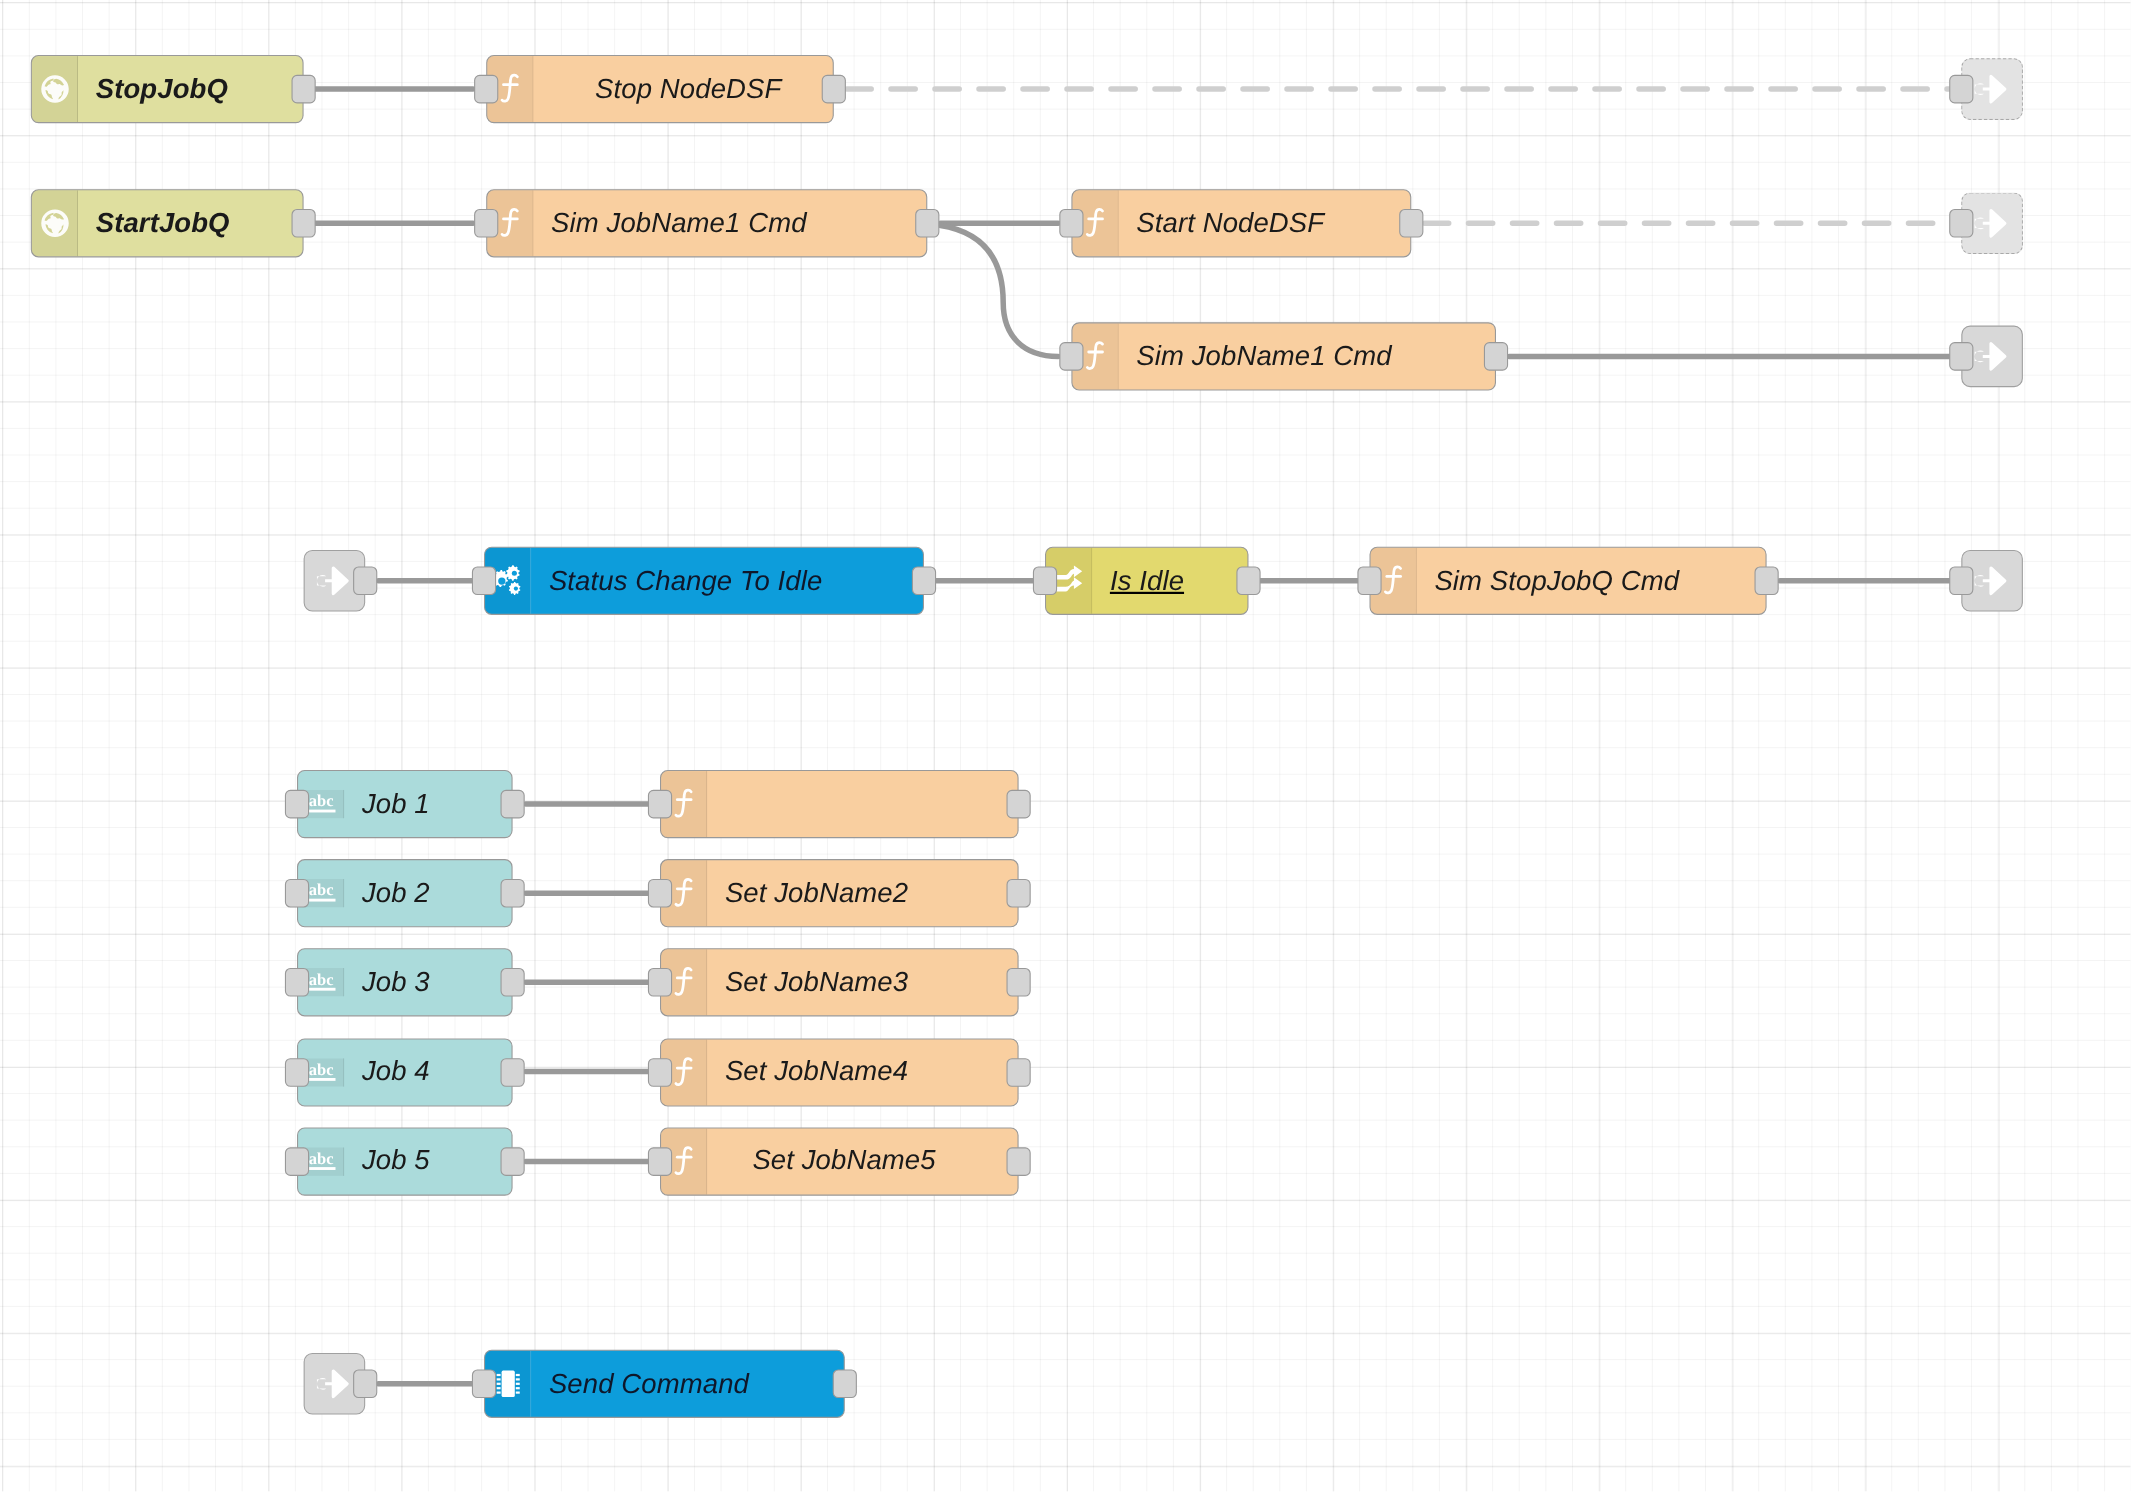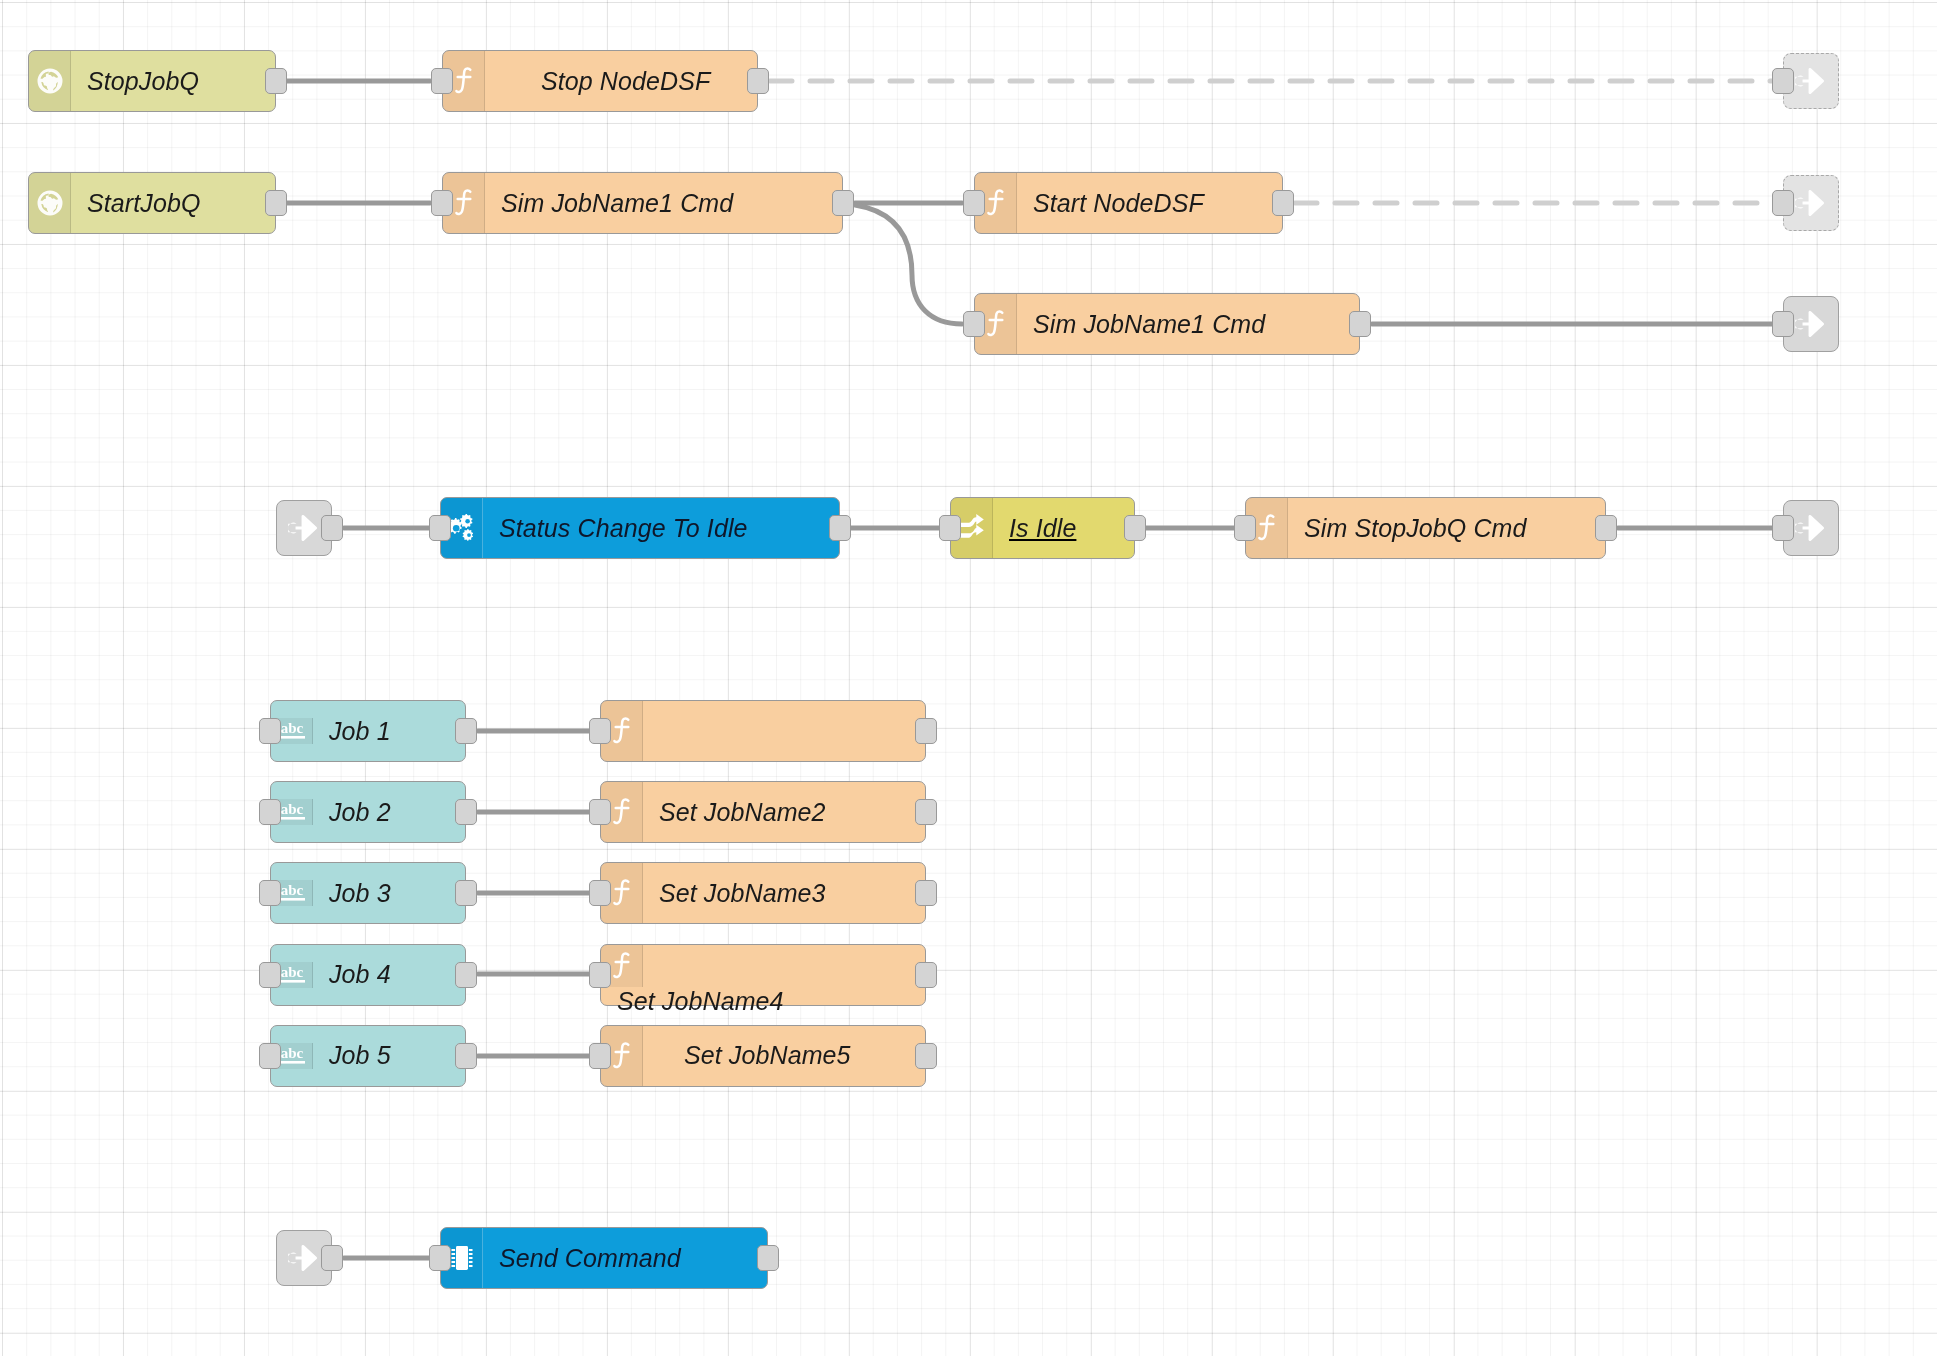--- a/index.html
+++ b/index.html
@@ -67,21 +67,21 @@
     background: #d4d4d4;
     border: 1.6px solid #999999;
     border-radius: 5px;
     top: 50%;
     transform: translateY(-50%);
   }
   .port.in  { left: -12px; }
   .port.out { right: -12px; }
 
   
-  .n-mqtt     { background: #dfdf9f; }
+  .n-mqtt     { background: #dfdf9f; font-weight: bold; }
   .n-function { background: #f9cfa0; }
   .n-switch   { background: #e2d96e; text-decoration: underline; }
   .n-template { background: #abdbdb; align-items: center; }
   .n-blue     { background: #0d9ddb; }
   .n-blue .label { color: #0f172a; }
 
   
   .linknode {
     position: absolute;
     width: 56px; height: 56px;
@@ -352,21 +352,21 @@
         <div class="icon-box">
           <svg class="gi" width="34" height="26" viewBox="0 0 34 26">
       <text x="17" y="15" text-anchor="middle" font-family="Liberation Serif, serif" font-size="15" font-weight="bold" fill="#ffffff">abc</text>
       <rect x="4" y="18" width="26" height="2.6" fill="#ffffff"></rect>
           </svg>
         </div>
         <div class="label">Job 4</div>
         <div class="port in"></div>
         <div class="port out"></div>
       </div>
-      <div class="node n-function" style="left: 600px; top: 943.6px; width: 326px; height: 62px; flex-direction: column;">
+      <div class="node n-function" style="left: 600px; top: 943.6px; width: 326px; height: 62px;">
         <div class="icon-box">
           <svg class="gi" width="26" height="32" viewBox="0 0 20 28" fill="none" stroke="#ffffff" stroke-width="2.2" stroke-linecap="round">
       <path d="M15.5 4.2c-1.2-1.6-4-1.9-5 .6-.7 1.8-.6 5-.9 8.2-.3 3.4-.6 7-1.6 8.9-1 1.9-3.4 2.3-4.6.9"></path>
       <path d="M4.5 10.5h11"></path>
           </svg>
         </div>
         <div class="label">Set JobName4</div>
         <div class="port in"></div>
         <div class="port out"></div>
       </div>

